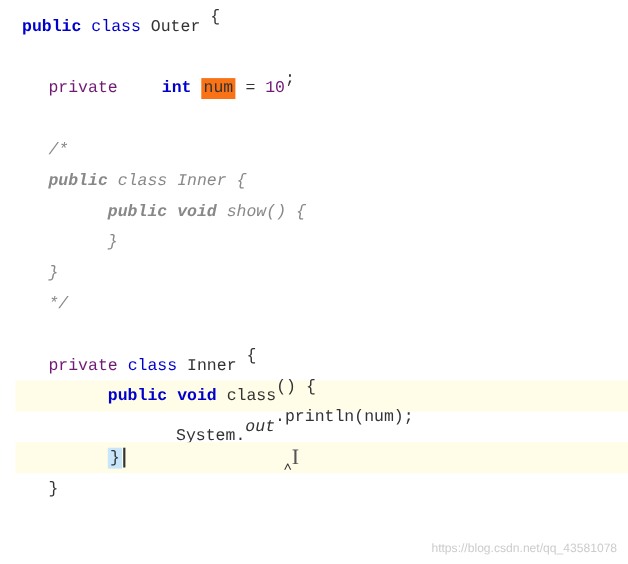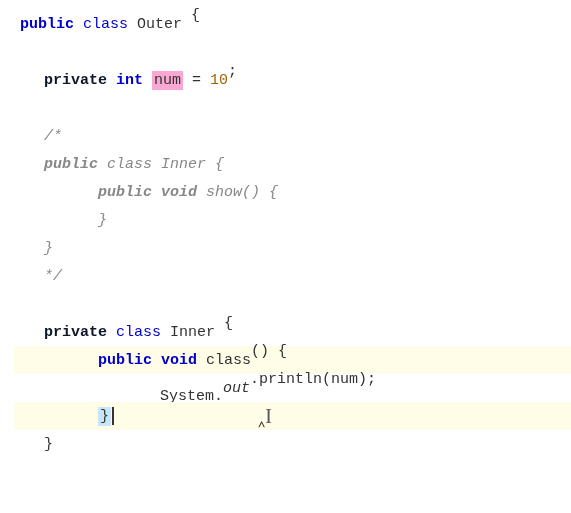--- a/index.html
+++ b/index.html
@@ -37,31 +37,31 @@
       color: #333333;
       position: relative;
     }
 
     .code-line.highlighted {
       background-color: #fffde7;
     }
 
     .kw-public { color: #0000cd; font-weight: bold; }
     .kw-class { color: #0000cd; font-weight: normal; }
-    .kw-private { color: #0f172a; font-weight: bold; }
+    .kw-private { color: #701a75; font-weight: normal; }
     .kw-void { color: #0000cd; font-weight: bold; }
-    .kw-int { color: #0000cd; font-weight: bold; }
+    .kw-int { color: #0000cd; font-weight: bold; margin-left: 31px; }
 
     .var-num {
-      background-color: #f9a8d4;
+      background-color: #f97316;
       color: #333;
       padding: 1px 2px;
     }
 
-    .num-val { color: #a16207; }
+    .num-val { color: #701a75; }
 
     .comment { color: #888888; font-style: italic; }
 
     .method-out { font-style: italic; }
 
     .cursor {
       display: inline-block;
       width: 2px;
       height: 18px;
       background-color: #333;
@@ -145,14 +145,15 @@
 
   <div class="code-line indent2 highlighted">
     <span class="brace-highlight">}</span><span class="cursor"></span>
     &nbsp;&nbsp;&nbsp;&nbsp;&nbsp;&nbsp;&nbsp;&nbsp;&nbsp;&nbsp;&nbsp;&nbsp;<span style="font-family:serif;font-size:18px;color:#333;">‸</span><span style="font-family:serif;font-size:20px;color:#555;">I</span>
   </div>
 
   <div class="code-line indent1">}</div>
 
   <div class="code-line">&nbsp;</div>
 
+  <div class="watermark">https://blog.csdn.net/qq_43581078</div>
 
 </div>
 
 </body></html>

